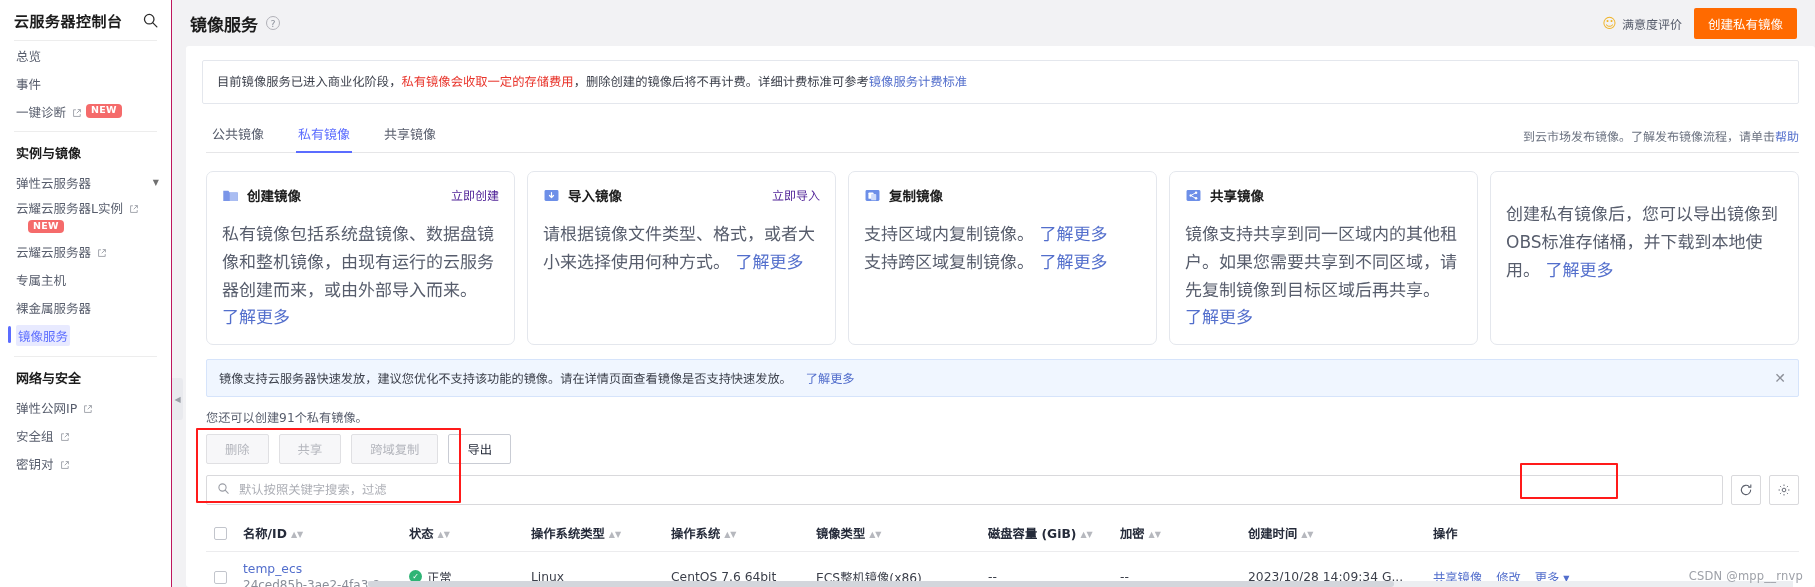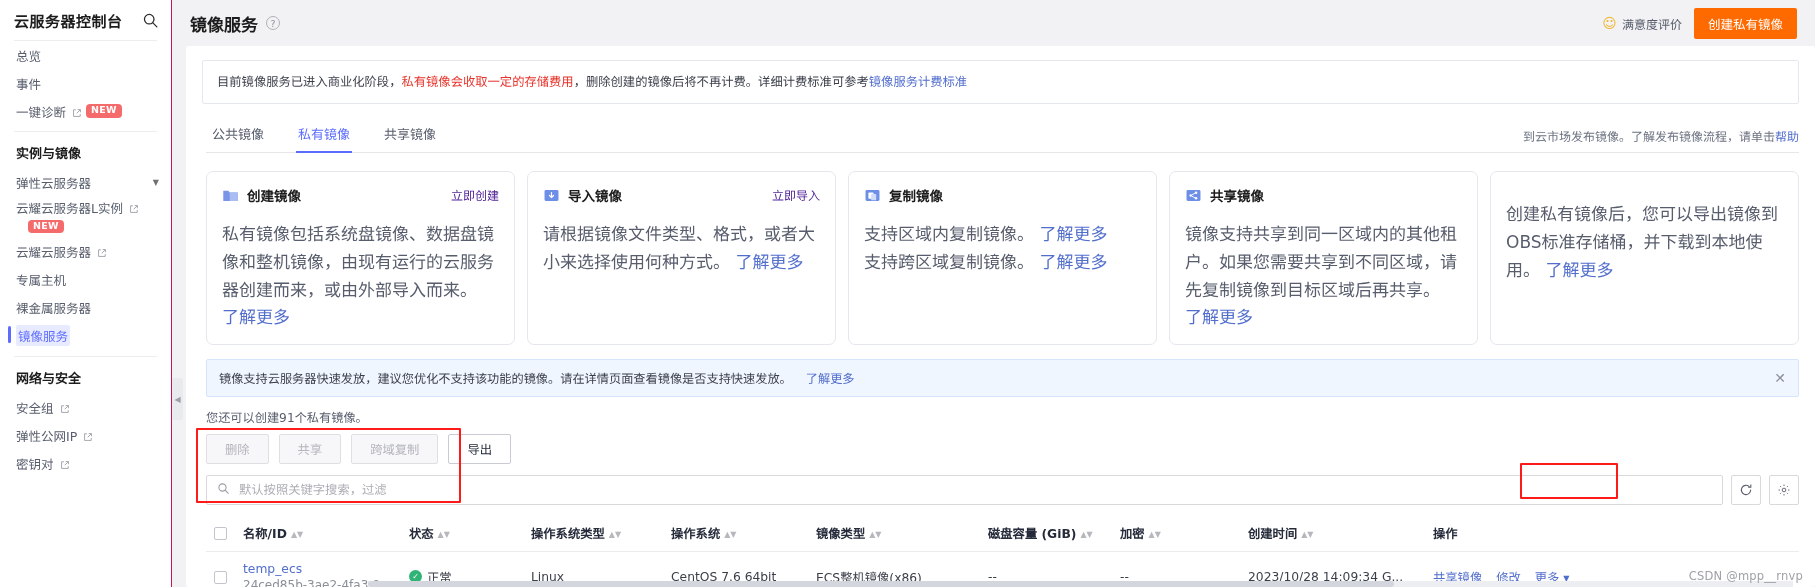--- a/index.html
+++ b/index.html
@@ -310,31 +310,31 @@
       <span class="lbl">裸金属服务器</span>
     </div>
     <div class="sb-item active">
       <span class="lbl">镜像服务</span>
     </div>
 
     <div class="sb-divider" style="margin-top:7px"></div>
     <div class="sb-group">网络与安全</div>
 
     <div class="sb-item">
-      <span class="lbl">安全组</span>
+      <span class="lbl">弹性公网IP</span>
       <span class="ext-icon">
         <svg viewBox="0 0 14 14" width="10" height="10" fill="none" stroke="#6f747f" stroke-width="1.2">
           <path d="M5.5 2.5H2.2v9.3h9.3V8.5"></path>
             <path d="M8 2.2h3.8V6"></path>
             <line x1="11.6" y1="2.4" x2="6.6" y2="7.4"></line>
         </svg>
       </span>
     </div>
     <div class="sb-item">
-      <span class="lbl">弹性公网IP</span>
+      <span class="lbl">安全组</span>
       <span class="ext-icon">
         <svg viewBox="0 0 14 14" width="10" height="10" fill="none" stroke="#6f747f" stroke-width="1.2">
           <path d="M5.5 2.5H2.2v9.3h9.3V8.5"></path>
             <path d="M8 2.2h3.8V6"></path>
             <line x1="11.6" y1="2.4" x2="6.6" y2="7.4"></line>
         </svg>
       </span>
     </div>
     <div class="sb-item">
       <span class="lbl">密钥对</span>

